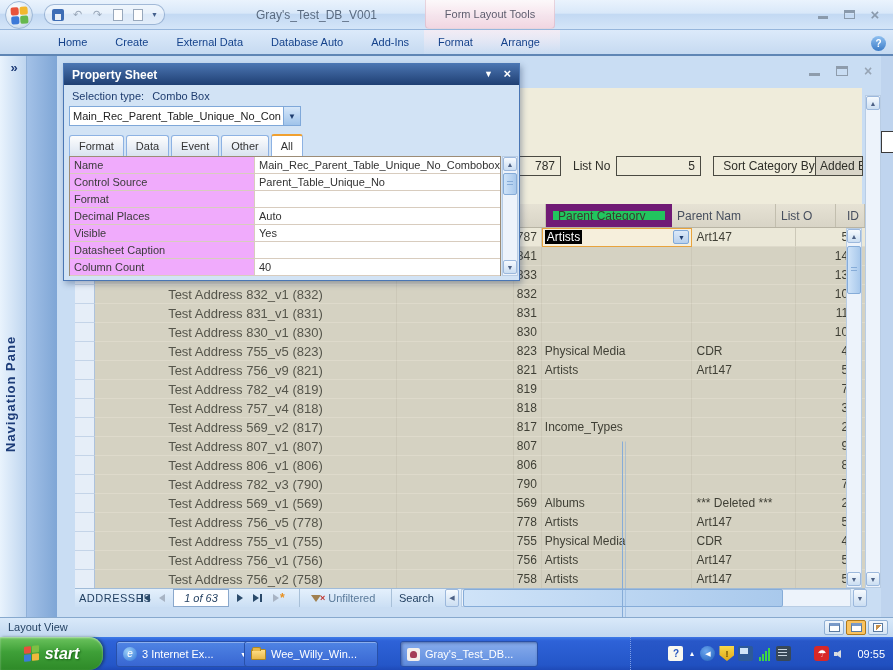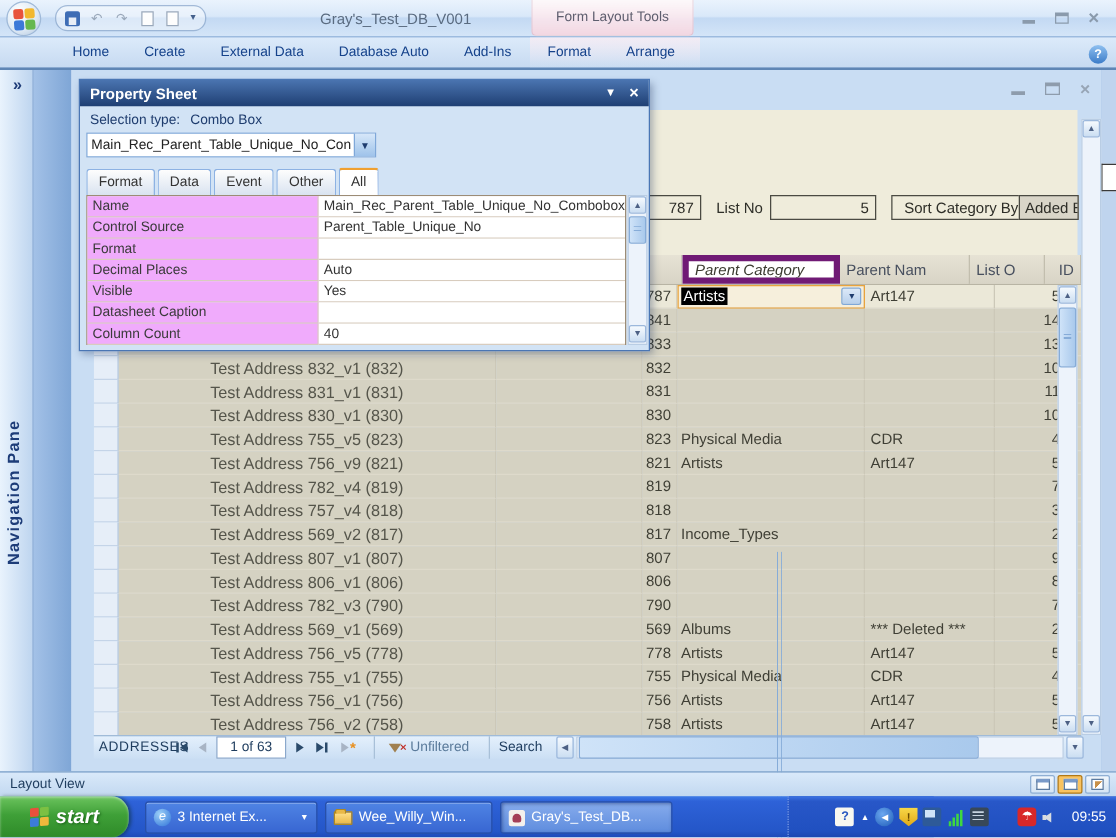--- a/index.html
+++ b/index.html
@@ -76,21 +76,21 @@
   #fb-sort { left:637px; top:68px; width:112px; justify-content:center; }
   #fb-added { left:739px; top:68px; width:48px; background:#D9D5C8; padding-left:4px; overflow:hidden; white-space:nowrap; }
   #mystery-box { left:881px; top:131px; width:12px; height:22px; background:#fff; border:1px solid #3A3A3A; border-right:none; }
 
   
   #ds-headrow { left:75px; top:204px; width:790px; height:24px; display:flex; background:#DDD9CB; border-bottom:1px solid #B8B4A4; }
   .hcell { border-right:1px solid #C2BEAE; font-size:12px; color:#474F5E; display:flex; align-items:center; padding-left:5px;
     overflow:hidden; white-space:nowrap; background:linear-gradient(#E6E2D4,#D8D4C6); }
   .h-sel{width:20px;} .h-addr{width:305px;} .h-mid{width:118px;} .h-num{width:28px;}
   .h-cat{width:126px;} .h-name{width:104px;} .h-list{width:60px;} .h-id{width:29px; justify-content:flex-end; padding-right:5px;}
-  #ds-headrow .sel.h-cat, .hcell.sel { background:#ffffff; border:5px solid #701a75; color:#3B3B30;font-style:italic; }
+  #ds-headrow .sel.h-cat, .hcell.sel { background:#22c55e; border:7px solid #701a75; color:#3B3B30; }
   #ds-body { left:75px; top:228px; width:790px; height:360px; overflow:hidden; }
   .ds-row { display:flex; height:19px; }
   .cell { border-right:1px solid #CCC8B8; border-bottom:1px solid #DEDACB; background:#D5D2C2;
     font-size:12px; color:#3F3F35; display:flex; align-items:center; overflow:hidden; white-space:nowrap; }
   .c-sel { width:20px; background:#E6EEF8; border-right:1px solid #ADC2DC; border-bottom:1px solid #C4D4E8; }
   .c-addr { width:305px; justify-content:center; font-size:13px; color:#55554B; }
   .c-mid { width:118px; }
   .c-num { width:28px; justify-content:flex-end; padding-right:4px; }
   .c-cat { width:152px; padding-left:3px; position:relative; }
   .c-name { width:104px; padding-left:4px; }
@@ -125,21 +125,21 @@
     background:linear-gradient(#E4F0FC,#CBDFF4); border-top:1px solid #A0BBD8; font-size:11px; color:#1E3C5E; }
   #navbar .abs { top:0; height:18px; display:flex; align-items:center; }
   .tri { width:0; height:0; border-style:solid; }
   .tri-l { border-width:4px 6px 4px 0; border-color:transparent #2A4A6A transparent transparent; }
   .tri-r { border-width:4px 0 4px 6px; border-color:transparent transparent transparent #2A4A6A; }
   .tri.dis.tri-l { border-right-color:#A8B4C4; } .tri.dis.tri-r { border-left-color:#A8B4C4; }
   .vbar { width:2px; height:8px; background:#2A4A6A; }
   #rn-label { left:4px; letter-spacing:.5px; }
   #rn-first { left:66px; gap:1px; } #rn-prev { left:84px; }
   #rn-pos { left:98px; width:56px; height:15px; top:2px; background:#fff; border:1px solid #8AA8CC;
-    justify-content:center; }
+    justify-content:center;font-style:italic; }
   #rn-next { left:162px; } #rn-last { left:178px; gap:1px; } #rn-new { left:198px; gap:1px; }
   .star { color:#E89020; font-weight:bold; font-size:12px; line-height:8px; }
   .navdiv { width:1px; height:14px; background:#A8C0D8; top:2px; }
   #rn-div1 { left:224px; } #rn-div2 { left:316px; }
   #rn-filter { left:236px; gap:3px; color:#5A7A9A; }
   .funnel { width:0; height:0; border-style:solid; border-width:7px 5px 0 5px; border-color:#A08050 transparent transparent transparent; position:relative; }
   .funnel-x { color:#C03028; font-size:9px; font-weight:bold; margin-left:-4px; }
   #rn-search { left:324px; }
   #hs-left { left:370px; top:2px; width:14px; height:14px; }
   #hs-track { left:386px; top:2px; width:390px; height:14px; background:#EDF3FB; border:1px solid #B9CDE4; }
@@ -199,21 +199,21 @@
   #startbtn span { color:#fff; font-size:16px; font-weight:bold; font-style:italic;
     text-shadow:1px 1px 2px rgba(0,60,0,.6); }
   .flag { display:grid; grid-template-columns:7px 7px; grid-template-rows:7px 7px; gap:1px; transform:skewY(-6deg); }
   .flag i { border-radius:1px; }
   .flag i:nth-child(1){background:#E8503C;} .flag i:nth-child(2){background:#7CC043;}
   .flag i:nth-child(3){background:#3C7CD8;} .flag i:nth-child(4){background:#F0B83C;}
   .taskbtn { top:4px; height:26px; border-radius:3px; background:linear-gradient(#4F84E4,#3866D2);
     border:1px solid #2850A8; box-shadow:inset 0 1px 0 rgba(255,255,255,.35);
     display:flex; align-items:center; gap:5px; padding:0 6px; color:#fff; font-size:11px; white-space:nowrap; overflow:hidden; }
   #tb-ie { left:116px; width:138px; }
-  #tb-folder { left:260px; width:134px; }
+  #tb-folder { left:244px; width:134px; }
   #tb-access { left:400px; width:138px; background:linear-gradient(#87ACEC,#5E8CDE);
     box-shadow:inset 1px 1px 3px rgba(20,40,100,.5); }
   .ie-globe { width:14px; height:14px; border-radius:50%; background:radial-gradient(circle at 35% 30%,#9CD0F8,#2E72D8);
     color:#fff; font-size:10px; font-style:italic; text-align:center; line-height:13px; flex:none; }
   .folder-ic { width:15px; height:11px; background:linear-gradient(#FFE08A,#E8B848); border:1px solid #B08820;
     border-radius:1px; position:relative; flex:none; }
   .folder-ic::before { content:""; position:absolute; left:0; top:-3px; width:7px; height:3px;
     background:#E8B848; border:1px solid #B08820; border-bottom:none; border-radius:2px 2px 0 0; }
   .access-ic { width:13px; height:13px; background:#F4F0EC; border-radius:2px; position:relative; flex:none; }
   .access-ic::after { content:""; position:absolute; left:3px; top:3px; width:7px; height:7px;

